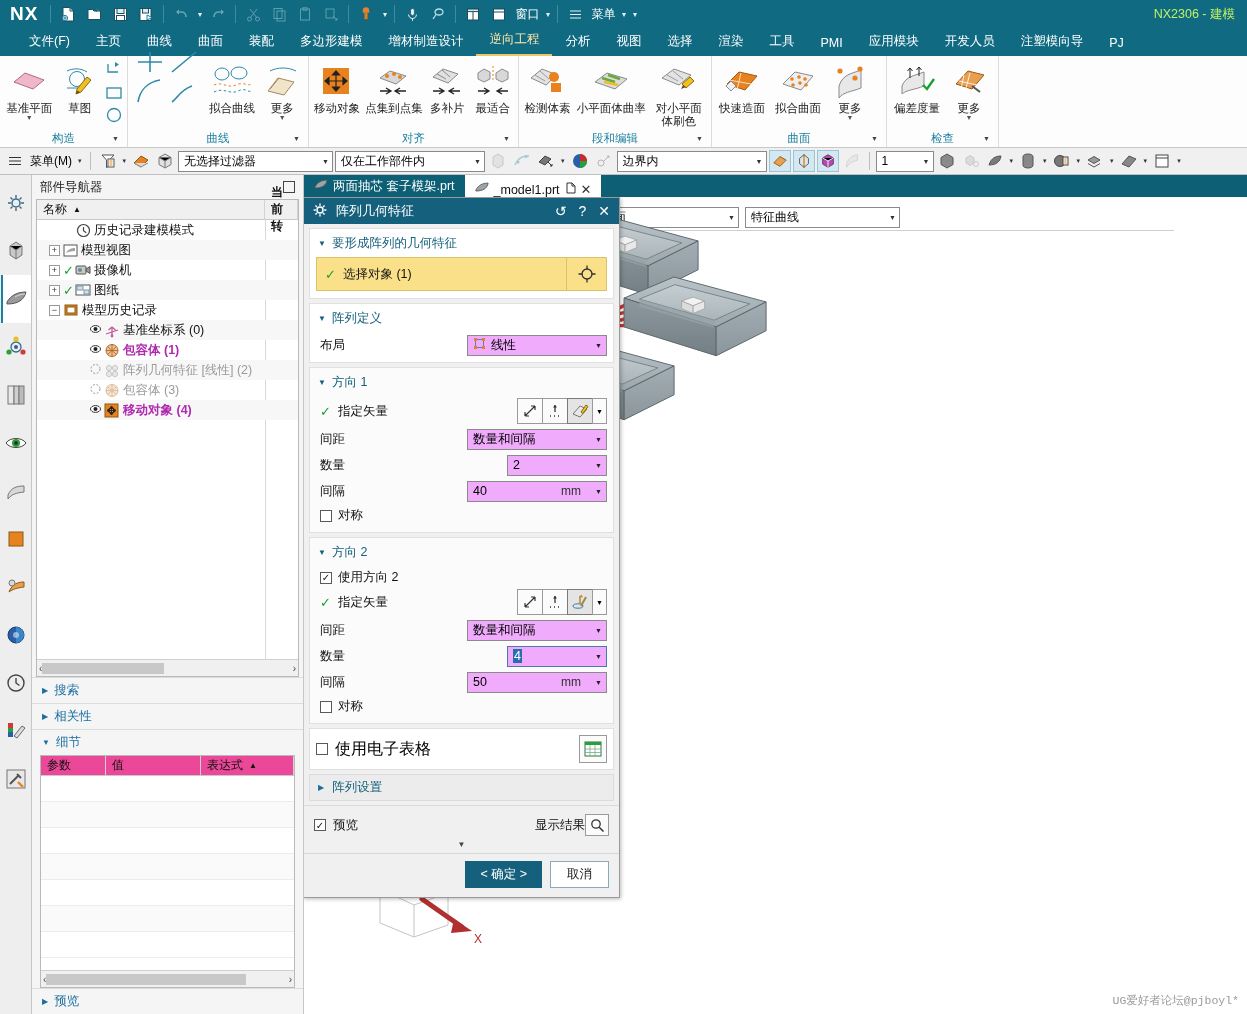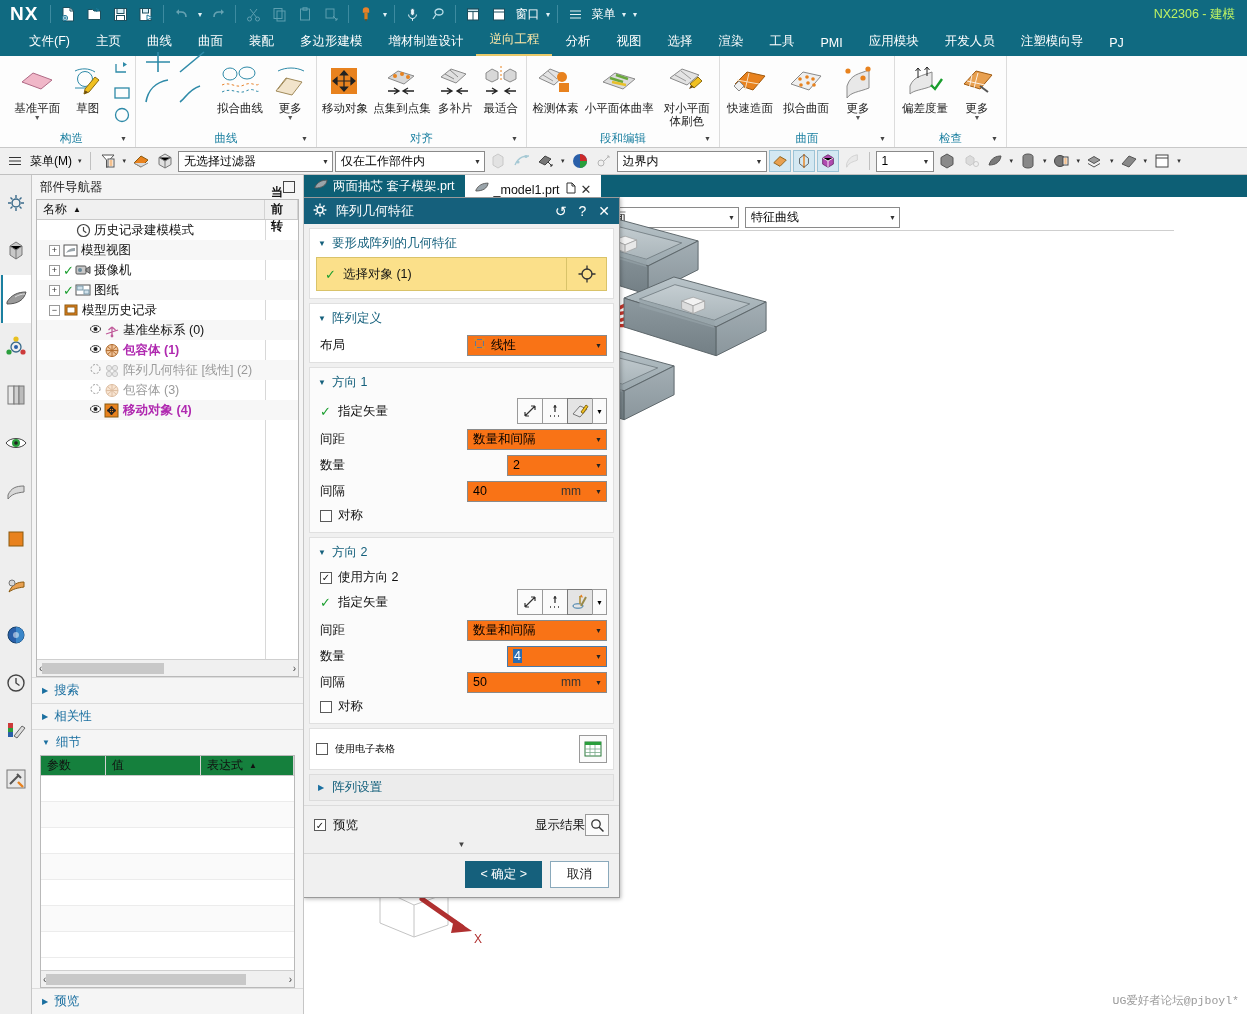--- a/index.html
+++ b/index.html
@@ -176,21 +176,21 @@
   .sec-bar {
     height: 26px; display: flex; align-items: center; gap: 6px;
     padding: 0 10px; font-size: 12.5px; color: #1a6fa0;
     border-top: 1px solid #dcdcdc; background: #f5f5f5;
   }
   .sec-arrow { font-size: 8px; color: #1a6fa0; }
   .detail-box {
     background: #fff; border: 1px solid #b9b9b9; margin: 0 8px;
     flex: 1; display: flex; flex-direction: column; min-height: 0;
   }
-  .dt-head { display: flex; height: 20px; background: #15803d; border-bottom: 1px solid #c9c9c9; font-size: 12px; }
+  .dt-head { display: flex; height: 20px; background: #ec4899; border-bottom: 1px solid #c9c9c9; font-size: 12px; }
   .dt-body { flex: 1; }
   .dt-row { height: 26px; border-bottom: 1px solid #ececec; }
   .dt-row.alt { background: #fafafa; }
 
   
   .center { flex: 1; display: flex; flex-direction: column; position: relative; background: #fff; }
   .tabstrip {
     height: 22px; background: #0d5f75; display: flex; align-items: stretch;
   }
   .ptab {
@@ -255,21 +255,21 @@
     width: 40px; background: #fbe08a; border-left: 1px solid #d9c36a;
     display: flex; align-items: center; justify-content: center;
   }
   .row {
     display: flex; align-items: center; height: 26px; gap: 6px;
     padding-left: 4px;
   }
   .row .lbl { font-size: 12.5px; color: #111; width: 60px; flex: 0 0 auto; }
   .ctl { flex: 1; display: flex; justify-content: flex-end; }
   .dcombo {
-    height: 21px; background: #f97316; border: 1px solid #8a8a8a;
+    height: 21px; background: #f0abfc; border: 1px solid #8a8a8a;
     display: flex; align-items: center; justify-content: space-between;
     padding: 0 4px 0 5px; font-size: 12.5px; color: #000;
   }
   .dcombo .ca { font-size: 7px; color: #222; }
   .num-sel {
     background: #2b6cb0; color: #fff; padding: 0 1px;
   }
   .unit { font-size: 12px; color: #333; padding-right: 14px; }
   .vecbtns { display: flex; align-items: center; }
   .vb {
@@ -466,21 +466,21 @@
     <div class="menu-tab"><span>工具</span></div>
     <div class="menu-tab"><span>PMI</span></div>
     <div class="menu-tab"><span>应用模块</span></div>
     <div class="menu-tab"><span>开发人员</span></div>
     <div class="menu-tab"><span>注塑模向导</span></div>
     <div class="menu-tab"><span>PJ</span></div>
   </div>
 
 <div class="ribbon">
 
-  <div class="rib-group" style="width:128px;margin-left:8px;">
+  <div class="rib-group" style="width:128px;">
     <div class="rib-items">
       <div class="rib-item">
         <div class="rib-ico">
           <svg width="40" height="30" viewBox="0 0 40 30">
               <path d="M5 16L16 7l19 7-11 9z" fill="#f0b7c8" stroke="#b06a86"></path>
             </svg>
         </div>
         <div class="rib-lbl">基准平面</div>
         <div class="rib-dd">▼</div>
       </div>
@@ -1534,21 +1534,21 @@
             </div>
             <div class="ck-row">
               <span class="cbx"></span>
               <span>对称</span>
             </div>
           </div>
 
           <div class="sheet-row">
             <div style="display:flex;align-items:center;gap:7px;">
               <span class="cbx"></span>
-              <span style="font-size:10px;">使用电子表格</span>
+              <span style="font-size:16px;">使用电子表格</span>
             </div>
             <div style="width:28px;height:28px;border:1px solid #9a9a9a;display:flex;align-items:center;justify-content:center;background:#fbfbfb;">
               <svg width="20" height="20" viewBox="0 0 20 20">
                   <rect x="2" y="3" width="16" height="14" fill="#fff" stroke="#2a7a3a"></rect>
                   <rect x="2" y="3" width="16" height="3" fill="#2a9e3c"></rect>
                   <path d="M7 6v11M12 6v11M2 10h16M2 13.5h16" stroke="#7aaa8a" stroke-width=".8"></path>
                 </svg>
             </div>
           </div>
 

